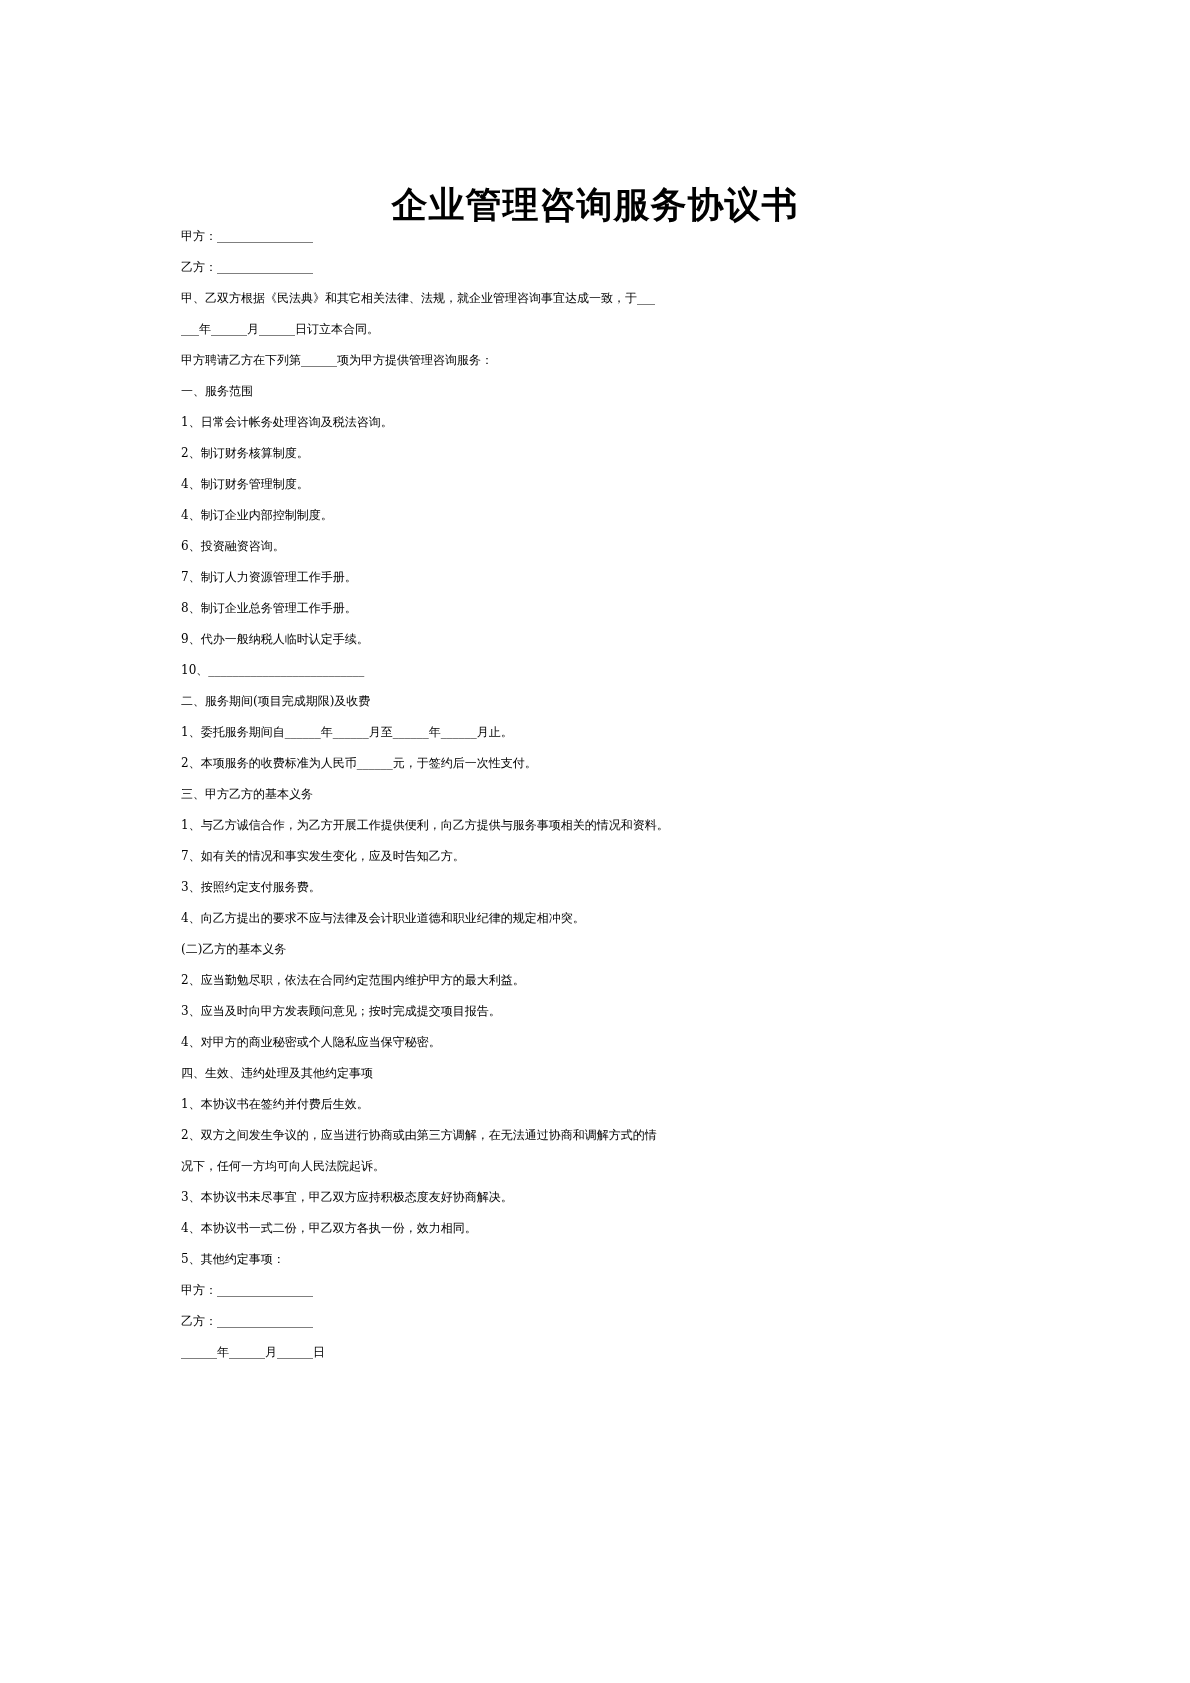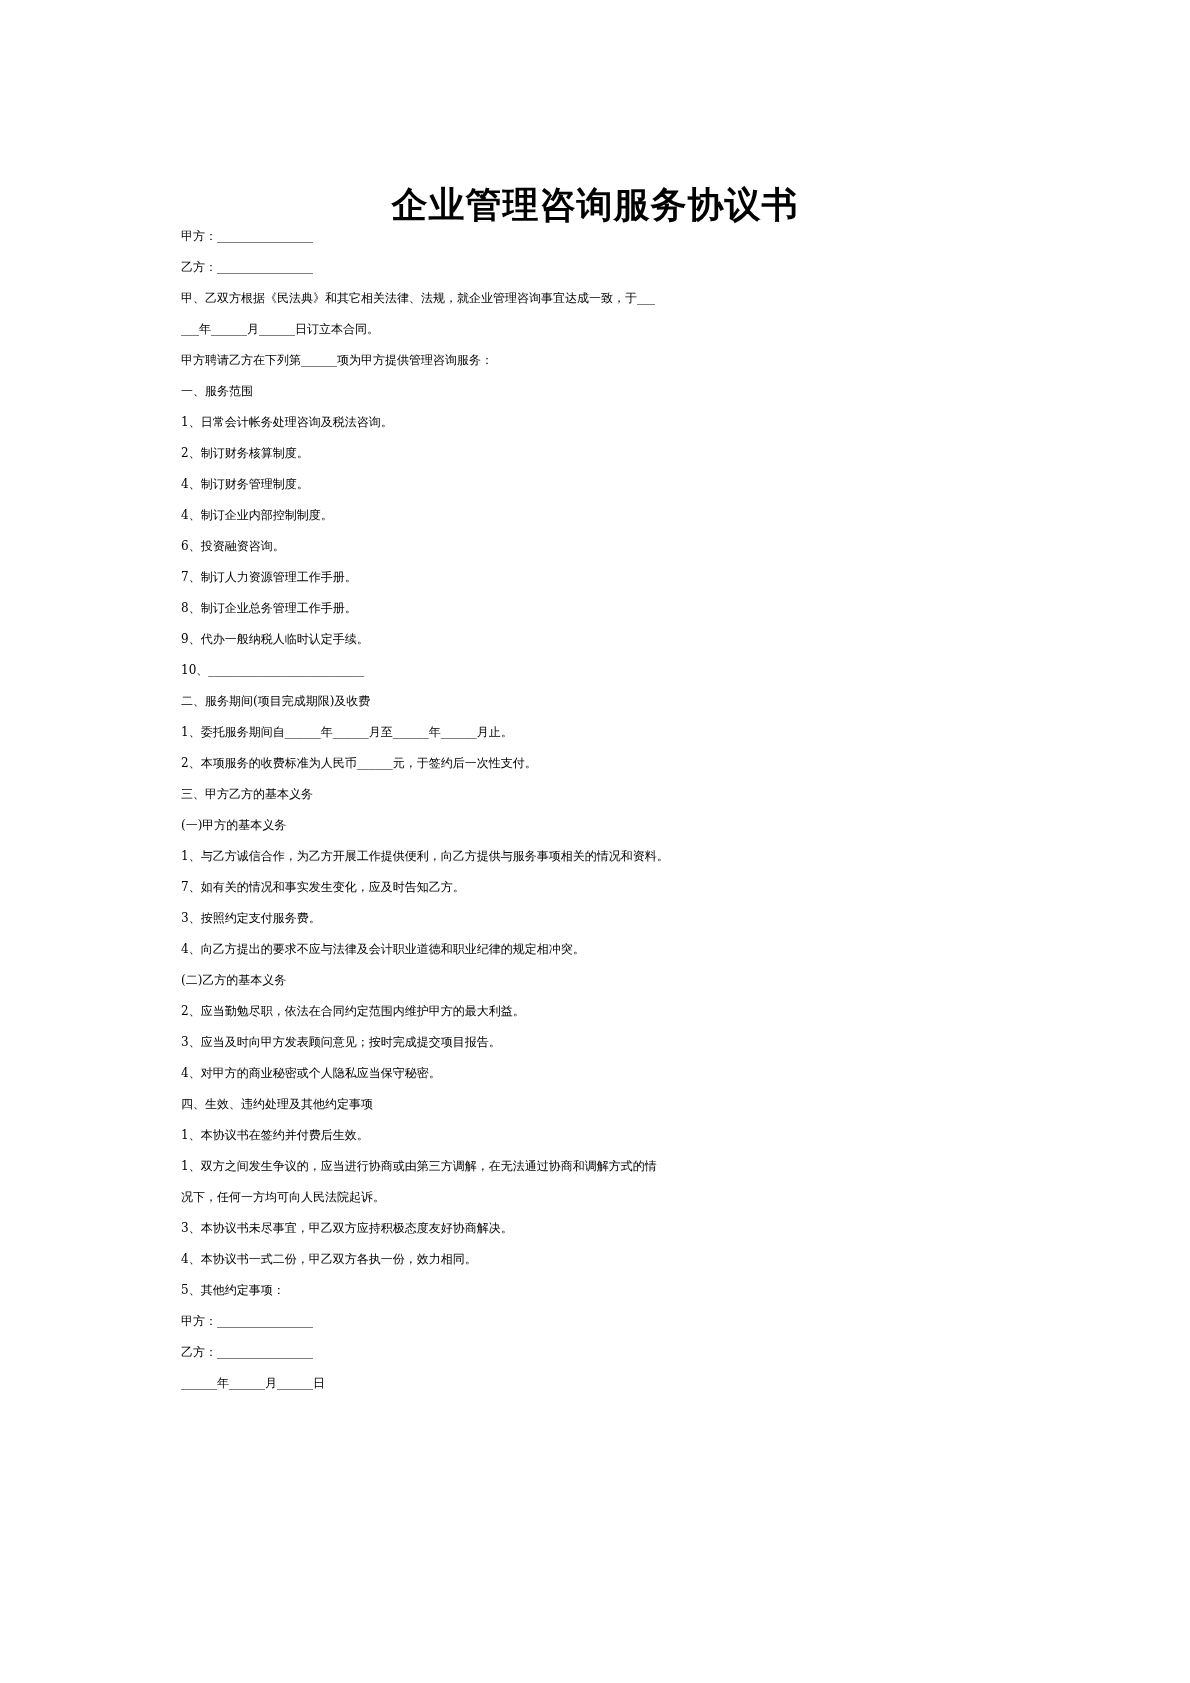--- a/index.html
+++ b/index.html
@@ -41,32 +41,31 @@
     <div class="line">4、制订企业内部控制制度。</div>
     <div class="line">6、投资融资咨询。</div>
     <div class="line">7、制订人力资源管理工作手册。</div>
     <div class="line">8、制订企业总务管理工作手册。</div>
     <div class="line">9、代办一般纳税人临时认定手续。</div>
     <div class="line">10、__________________________</div>
     <div class="line">二、服务期间(项目完成期限)及收费</div>
     <div class="line">1、委托服务期间自______年______月至______年______月止。</div>
     <div class="line">2、本项服务的收费标准为人民币______元，于签约后一次性支付。</div>
     <div class="line">三、甲方乙方的基本义务</div>
-    <div class="line">(一)甲方的基本义务</div>
     <div class="line">1、与乙方诚信合作，为乙方开展工作提供便利，向乙方提供与服务事项相关的情况和资料。</div>
     <div class="line">7、如有关的情况和事实发生变化，应及时告知乙方。</div>
     <div class="line">3、按照约定支付服务费。</div>
     <div class="line">4、向乙方提出的要求不应与法律及会计职业道德和职业纪律的规定相冲突。</div>
     <div class="line">(二)乙方的基本义务</div>
     <div class="line">2、应当勤勉尽职，依法在合同约定范围内维护甲方的最大利益。</div>
     <div class="line">3、应当及时向甲方发表顾问意见；按时完成提交项目报告。</div>
     <div class="line">4、对甲方的商业秘密或个人隐私应当保守秘密。</div>
     <div class="line">四、生效、违约处理及其他约定事项</div>
     <div class="line">1、本协议书在签约并付费后生效。</div>
-    <div class="line">1、双方之间发生争议的，应当进行协商或由第三方调解，在无法通过协商和调解方式的情</div>
+    <div class="line">2、双方之间发生争议的，应当进行协商或由第三方调解，在无法通过协商和调解方式的情</div>
     <div class="line">况下，任何一方均可向人民法院起诉。</div>
     <div class="line">3、本协议书未尽事宜，甲乙双方应持积极态度友好协商解决。</div>
     <div class="line">4、本协议书一式二份，甲乙双方各执一份，效力相同。</div>
     <div class="line">5、其他约定事项：</div>
     <div class="line">甲方：________________</div>
     <div class="line">乙方：________________</div>
     <div class="line">______年______月______日</div>
   </div>
 </div>
 

